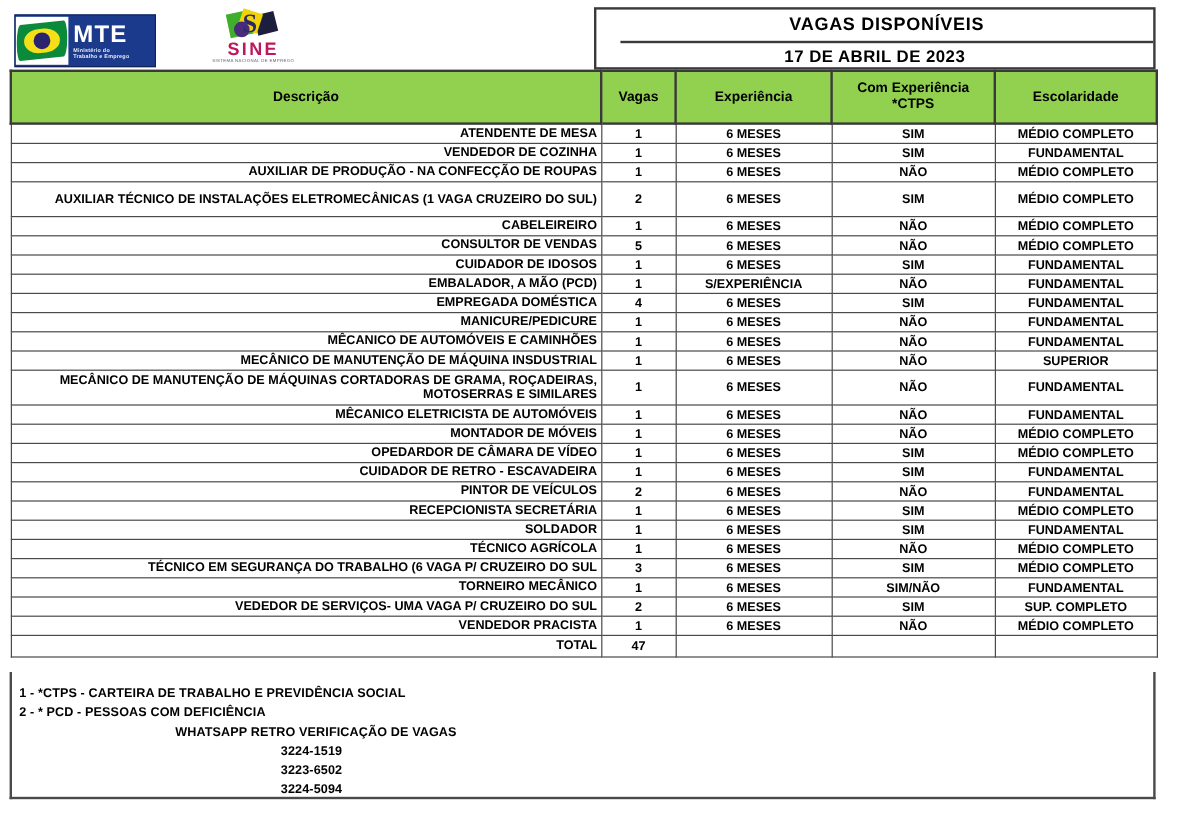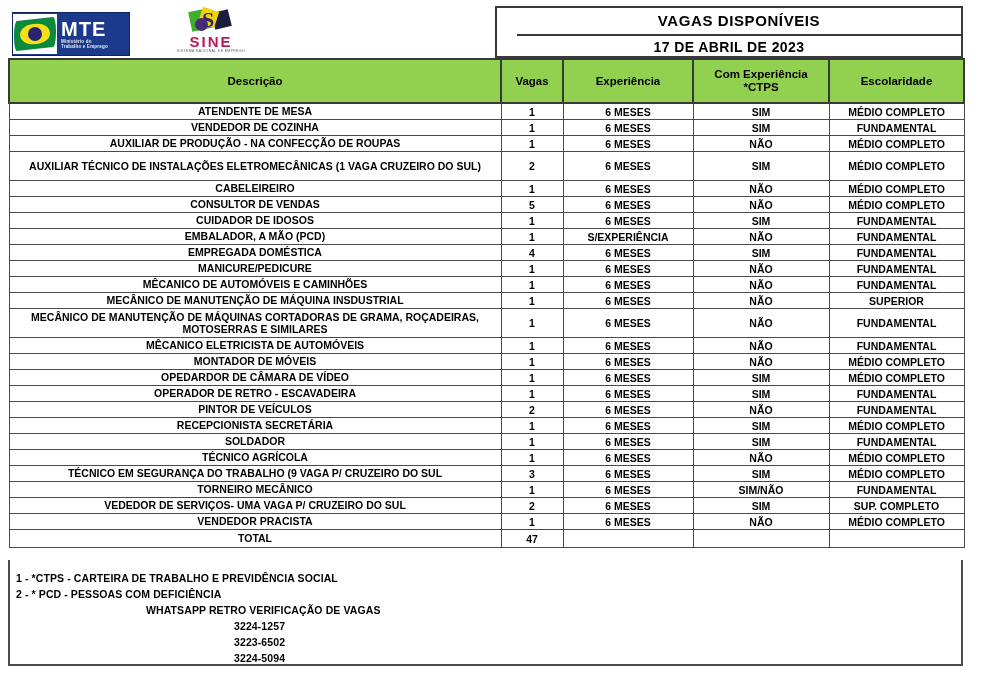--- a/index.html
+++ b/index.html
@@ -223,21 +223,21 @@
     border: 2px solid #3a3a3a;
     line-height: 13px;
   }
   col.c-desc  { width: 492px; }
   col.c-vagas { width: 62px;  }
   col.c-exp   { width: 130px; }
   col.c-ctps  { width: 136px; }
   col.c-esc   { width: 135px; }
 
   td.desc {
-    text-align: center;
+    text-align: right;
     height: 15px;
     line-height: 12.5px;
   }
   td.num, td.exp, td.ctps, td.esc {
     text-align: center;
   }
   tr.tall td { height: 28px; }
   tr.total td { height: 17px; }
 
   
@@ -432,21 +432,21 @@
             <td class="esc">MÉDIO COMPLETO</td>
           </tr>
           <tr>
             <td class="desc">OPEDARDOR DE CÂMARA DE VÍDEO</td>
             <td class="num">1</td>
             <td class="exp">6 MESES</td>
             <td class="ctps">SIM</td>
             <td class="esc">MÉDIO COMPLETO</td>
           </tr>
           <tr>
-            <td class="desc">OPERADOR DE RETRO - ESCAVADEIRA</td>
+            <td class="desc">CUIDADOR DE RETRO - ESCAVADEIRA</td>
             <td class="num">1</td>
             <td class="exp">6 MESES</td>
             <td class="ctps">SIM</td>
             <td class="esc">FUNDAMENTAL</td>
           </tr>
           <tr>
             <td class="desc">PINTOR DE VEÍCULOS</td>
             <td class="num">2</td>
             <td class="exp">6 MESES</td>
             <td class="ctps">NÃO</td>
@@ -467,21 +467,21 @@
             <td class="esc">FUNDAMENTAL</td>
           </tr>
           <tr>
             <td class="desc">TÉCNICO AGRÍCOLA</td>
             <td class="num">1</td>
             <td class="exp">6 MESES</td>
             <td class="ctps">NÃO</td>
             <td class="esc">MÉDIO COMPLETO</td>
           </tr>
           <tr>
-            <td class="desc">TÉCNICO EM SEGURANÇA DO TRABALHO (9 VAGA P/ CRUZEIRO DO SUL</td>
+            <td class="desc">TÉCNICO EM SEGURANÇA DO TRABALHO (6 VAGA P/ CRUZEIRO DO SUL</td>
             <td class="num">3</td>
             <td class="exp">6 MESES</td>
             <td class="ctps">SIM</td>
             <td class="esc">MÉDIO COMPLETO</td>
           </tr>
           <tr>
             <td class="desc">TORNEIRO MECÂNICO</td>
             <td class="num">1</td>
             <td class="exp">6 MESES</td>
             <td class="ctps">SIM/NÃO</td>
@@ -509,18 +509,18 @@
             <td class="esc"></td>
           </tr>
         </tbody>
     </table>
   </div>
 
   <div class="notes">
     <div class="line">1 - *CTPS - CARTEIRA DE TRABALHO E PREVIDÊNCIA SOCIAL</div>
     <div class="line">2 - * PCD - PESSOAS COM DEFICIÊNCIA</div>
     <div class="line indent-1">WHATSAPP RETRO VERIFICAÇÃO DE VAGAS</div>
-    <div class="line indent-2">3224-1257</div>
+    <div class="line indent-2">3224-1519</div>
     <div class="line indent-2">3223-6502</div>
     <div class="line indent-2">3224-5094</div>
   </div>
 
 </div>
 
 </body></html>

